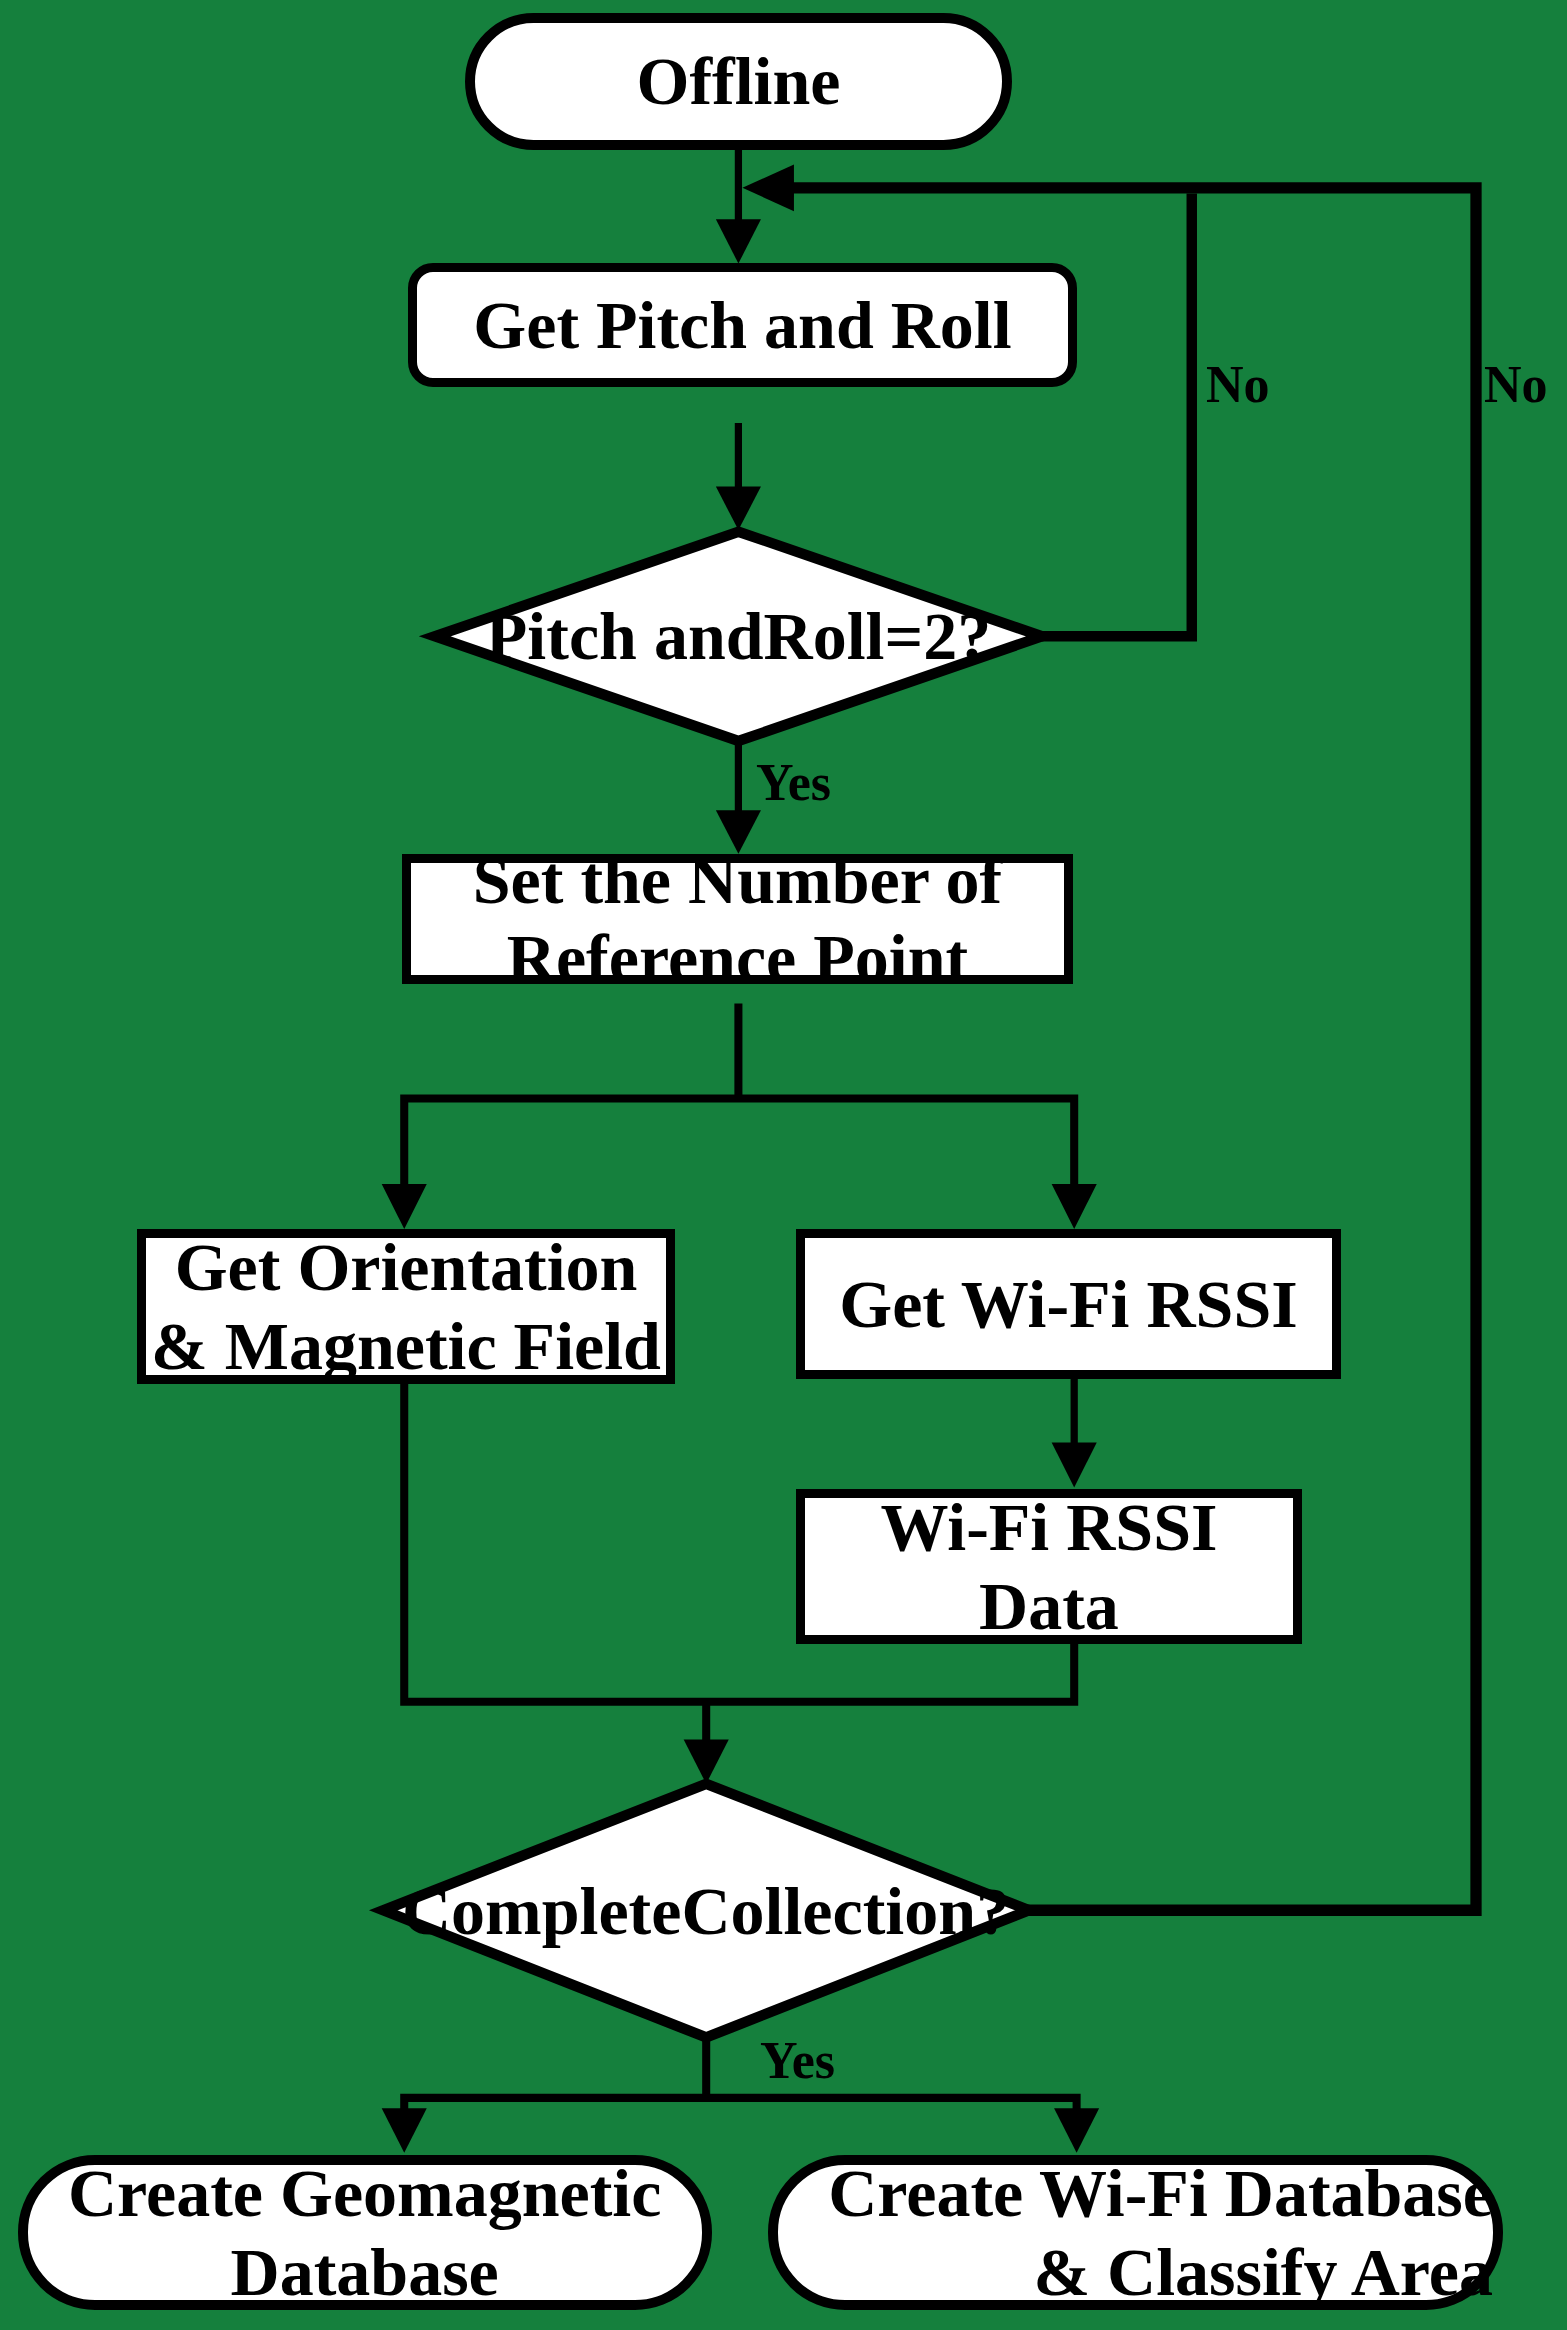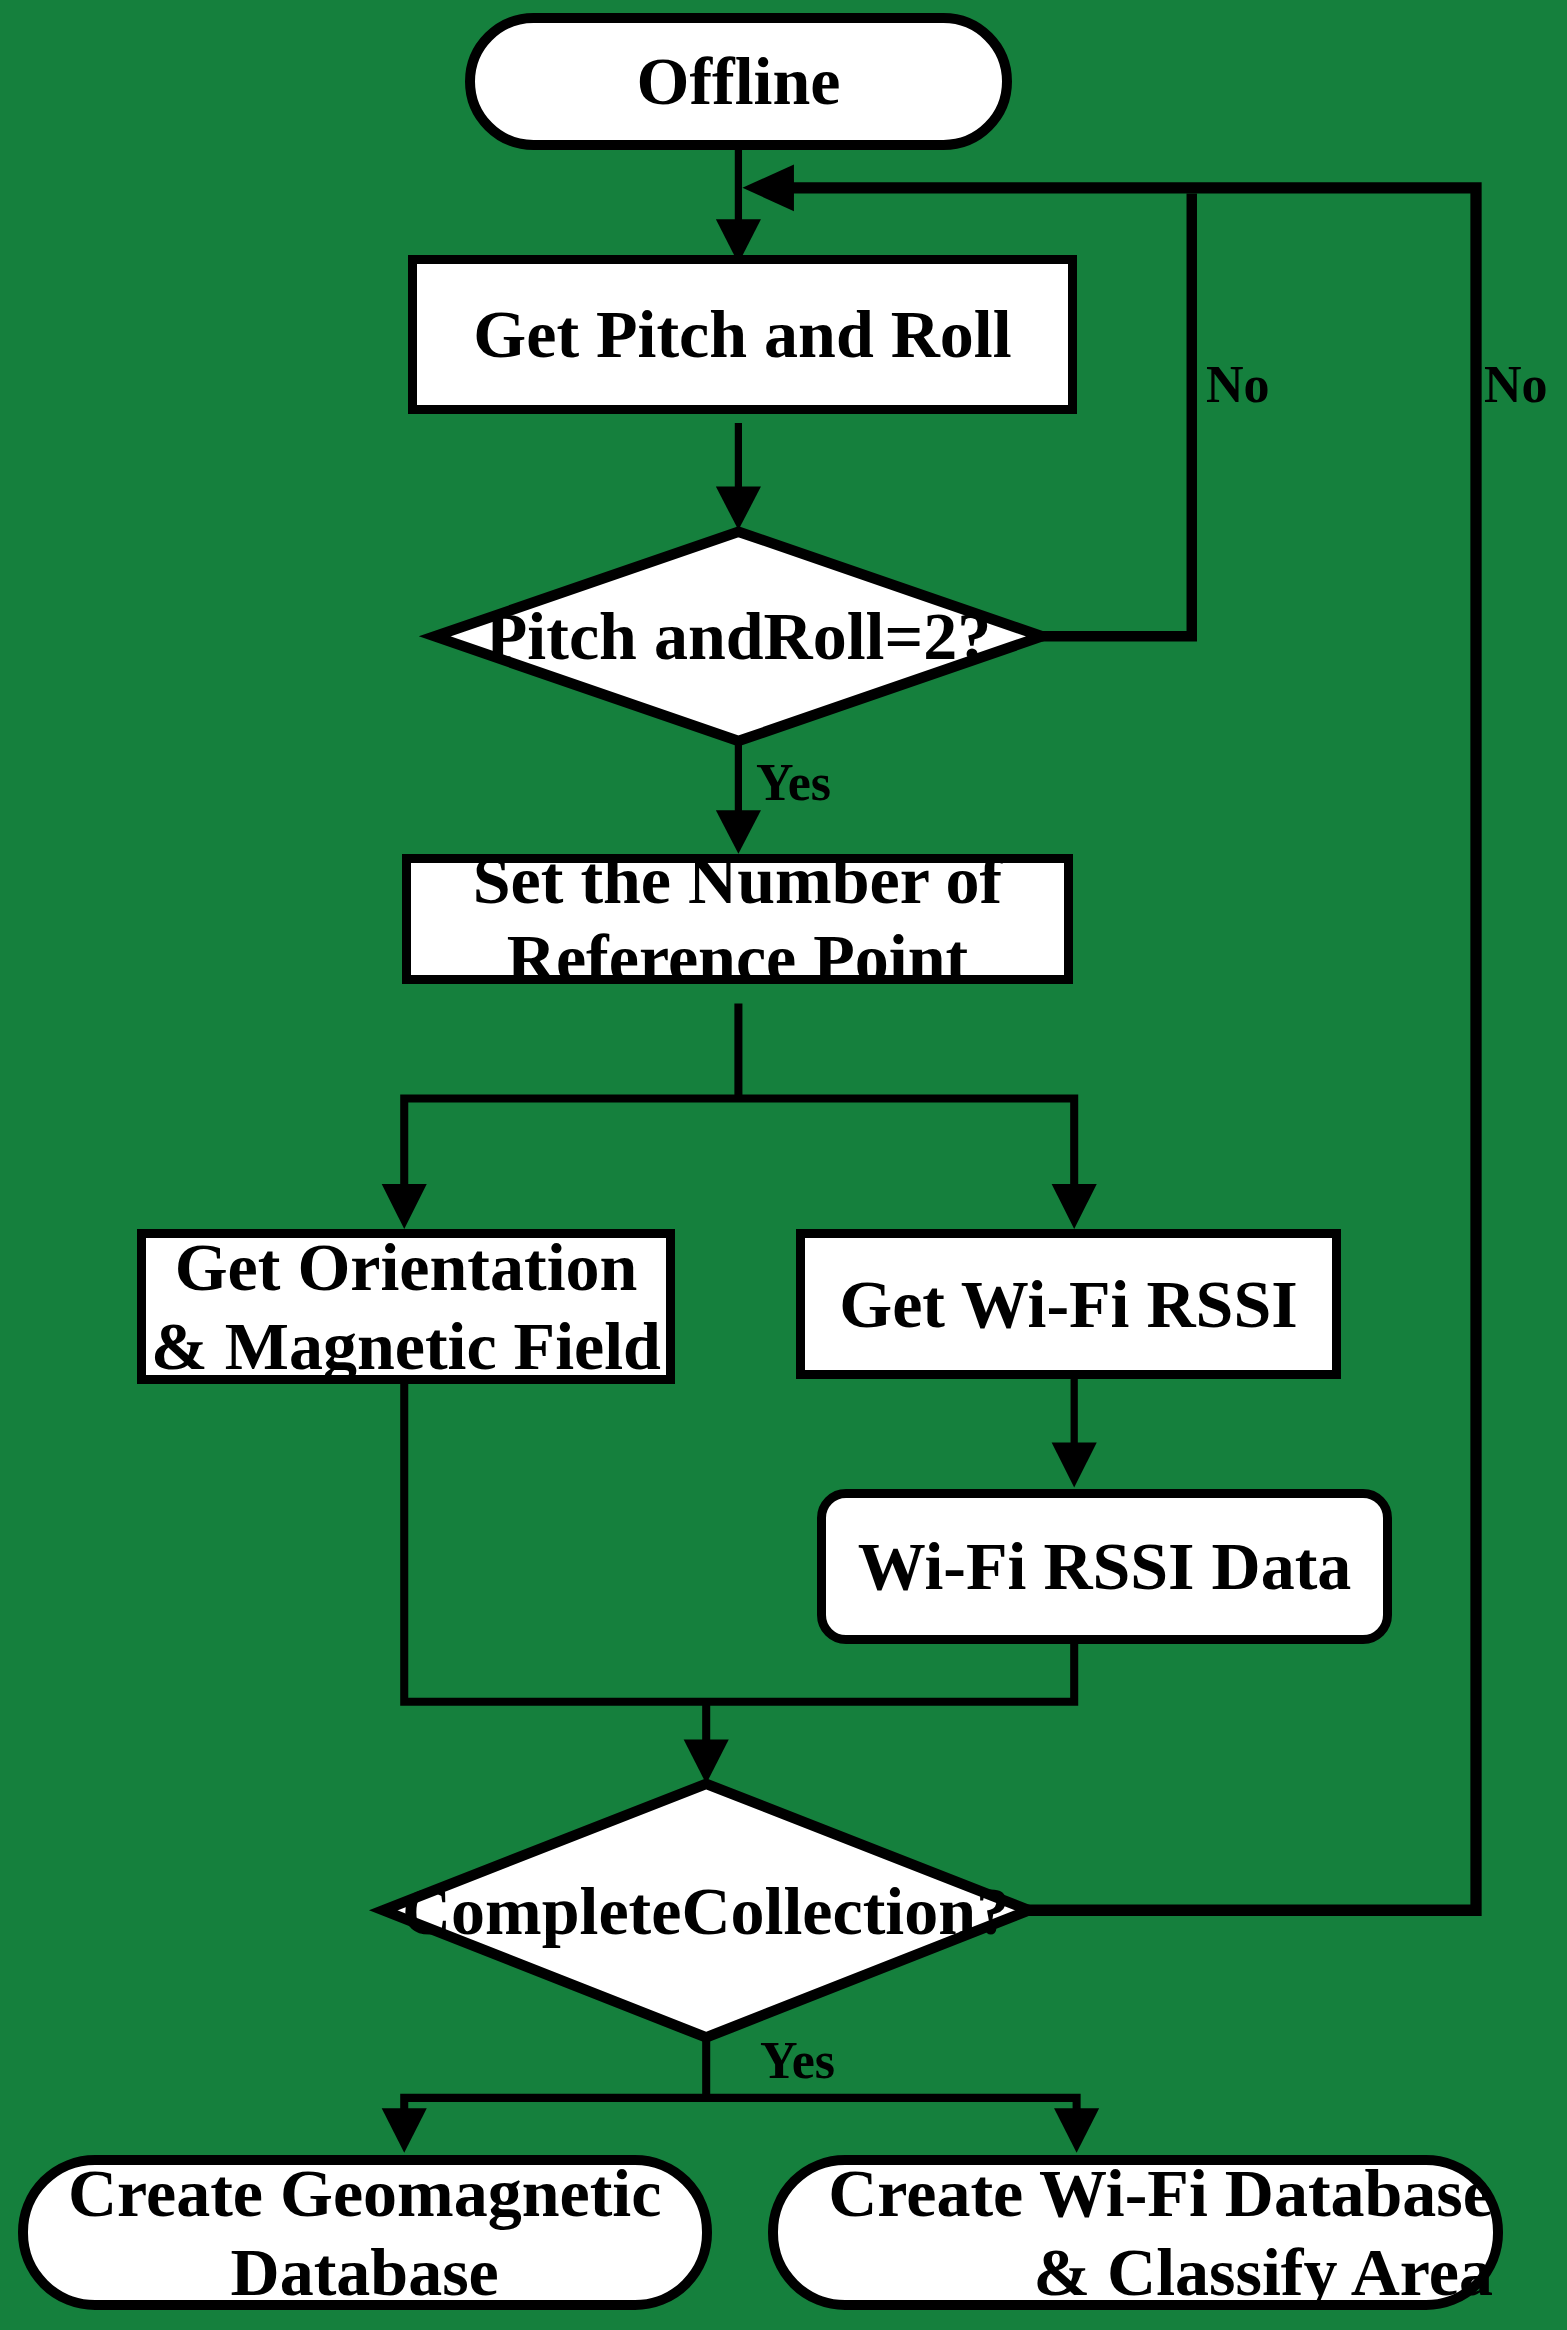--- a/index.html
+++ b/index.html
@@ -52,21 +52,21 @@
     <polygon points="1309,2618 1365,2618 1337,2673" fill="#000"></polygon>
 
     <polygon points="917,660 1294,790 917,920 540,790" fill="#fff" stroke="#000" stroke-width="13"></polygon>
     <polygon points="877,2215 1278,2372 877,2530 476,2372" fill="#fff" stroke="#000" stroke-width="13"></polygon>
   </svg>
 
   <div class="node terminator" style="left:465px;top:13px;width:547px;height:137px;">
     <span class="tline">Offline</span>
   </div>
 
-  <div class="node" style="left:408px;top:255px;width:669px;height:159px;">
+  <div class="node" style="left:408px;top:263px;width:669px;height:124px;border-radius:25px;">
     <span class="tline">Get Pitch and Roll</span>
   </div>
 
   <div class="diamond-label" style="left:435px;top:532px;width:607px;height:209px;">
     <span class="tline">Pitch and</span>
     <span class="tline">Roll=2?</span>
   </div>
 
   <div class="node" style="left:402px;top:854px;width:671px;height:130px;">
     <span class="tline">Set the Number of</span>
@@ -75,21 +75,21 @@
 
   <div class="node" style="left:137px;top:1229px;width:538px;height:155px;">
     <span class="tline">Get Orientation</span>
     <span class="tline">&amp; Magnetic Field</span>
   </div>
 
   <div class="node" style="left:796px;top:1229px;width:545px;height:150px;">
     <span class="tline">Get Wi-Fi RSSI</span>
   </div>
 
-  <div class="node" style="left:817px;top:1489px;width:575px;height:155px;border-radius:29px;">
+  <div class="node" style="left:796px;top:1489px;width:506px;height:155px;">
     <span class="tline">Wi-Fi RSSI Data</span>
   </div>
 
   <div class="diamond-label" style="left:383px;top:1784px;width:646px;height:254px;">
     <span class="tline">Complete</span>
     <span class="tline">Collection?</span>
   </div>
 
   <div class="node terminator" style="left:17.7px;top:2155px;width:694px;height:155px;">
     <span class="tline">Create Geomagnetic</span>

